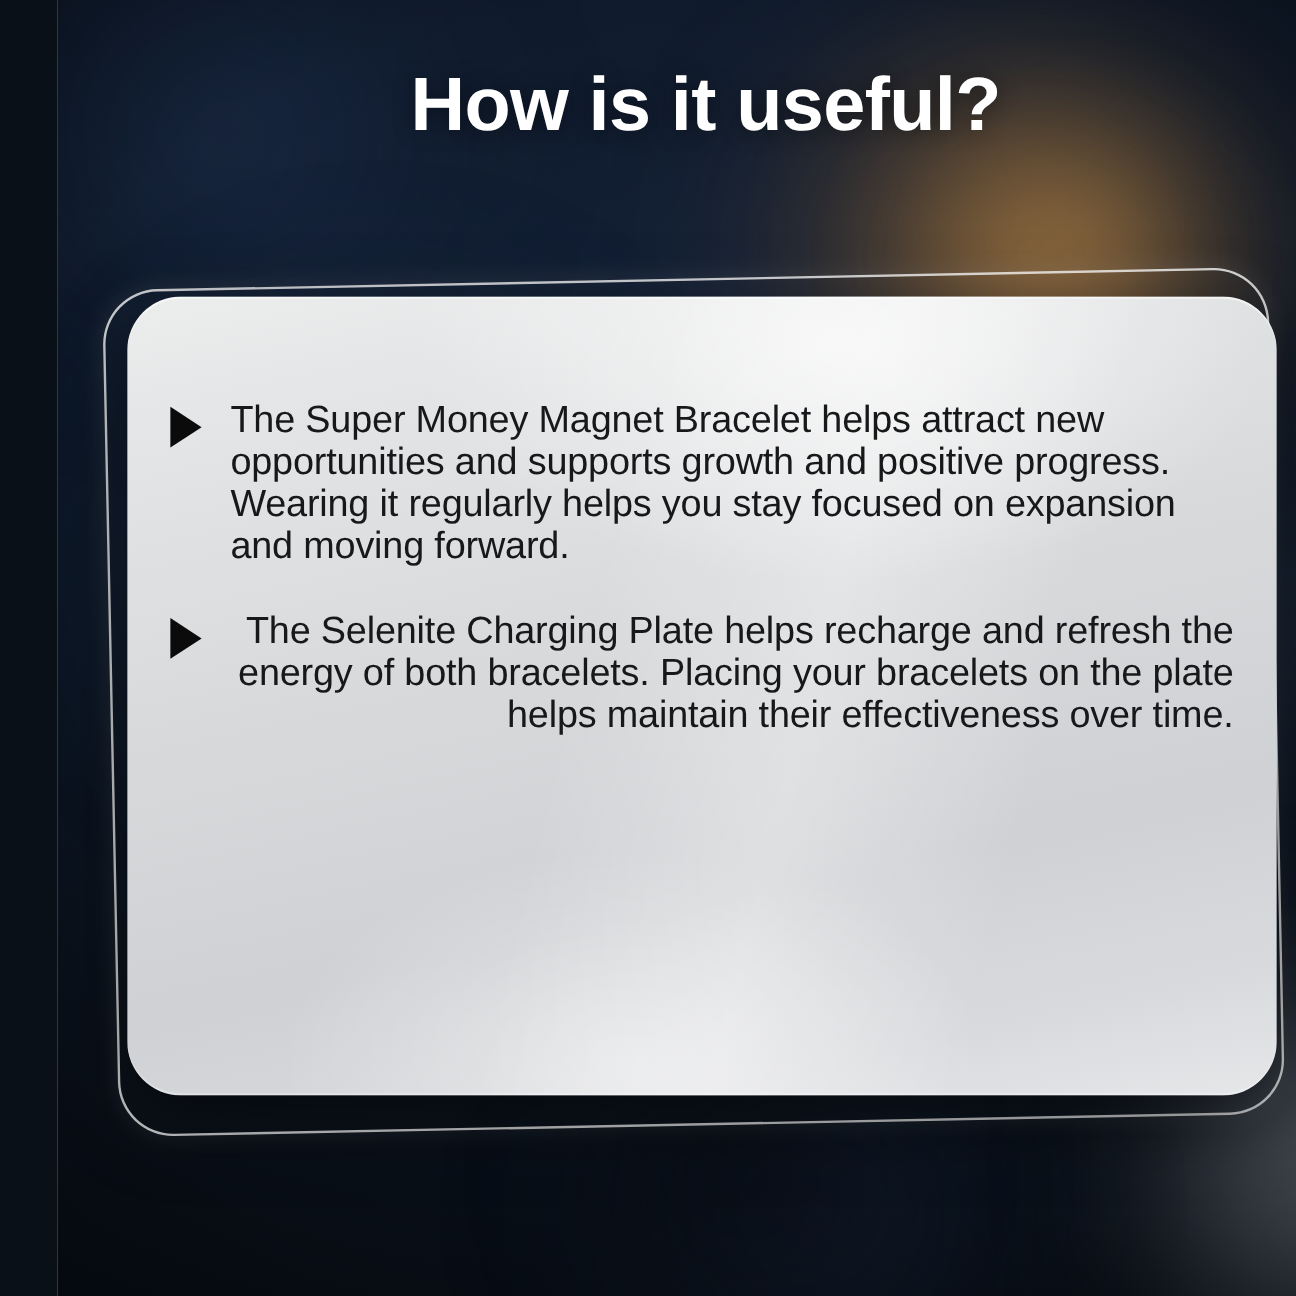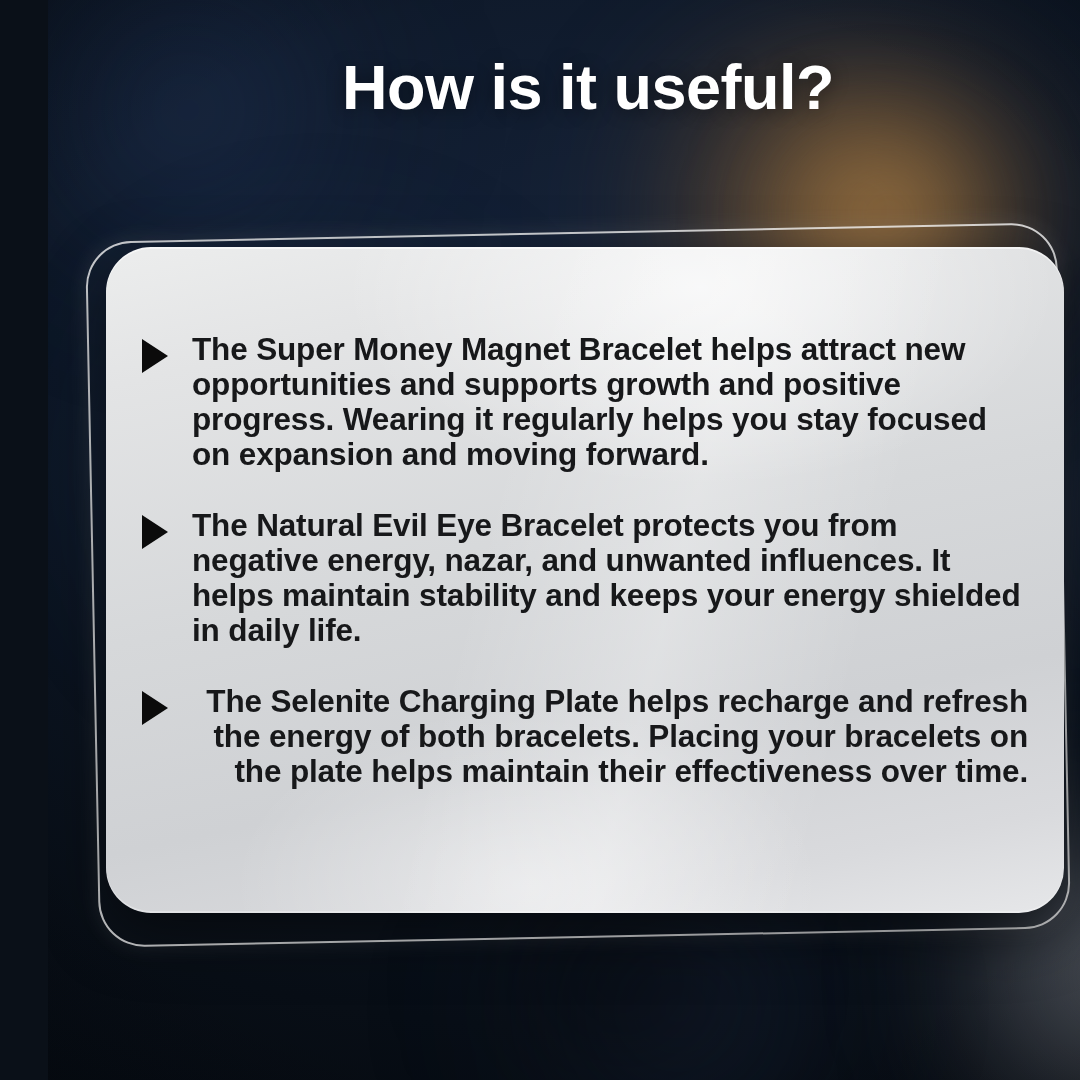--- a/index.html
+++ b/index.html
@@ -166,21 +166,21 @@
     border-left: 26px solid #0b0b0b;
     margin-top: 7px;
     margin-right: 24px;
   }
   .btext {
     flex: 1 1 auto;
     color: #17181a;
     font-size: 31.5px;
     line-height: 35px;
     letter-spacing: -0.15px;
-    font-weight: bold;
+    font-weight: normal;
   }
 </style>
 </head>
 <body>
 
 <div id="stage">
 
   <div class="bg-base"></div>
   <div class="blob blob-blue-topleft"></div>
   <div class="blob blob-blue-left"></div>
@@ -200,24 +200,20 @@
     <div class="card-sheen"></div>
   </div>
 
   <div class="list">
 
     <div class="bullet">
       <span class="tri"></span>
       <span class="btext">The Super Money Magnet Bracelet helps attract new opportunities and supports growth and positive progress. Wearing it regularly helps you stay focused on expansion and moving forward.</span>
     </div>
 
-    <div class="bullet">
-      <span class="tri"></span>
-      <span class="btext">The Natural Evil Eye Bracelet protects you from negative energy, nazar, and unwanted influences. It helps maintain stability and keeps your energy shielded in daily life.</span>
-    </div>
 
     <div class="bullet">
       <span class="tri"></span>
       <span class="btext">The Selenite Charging Plate helps recharge and refresh the energy of both bracelets. Placing your bracelets on the plate helps maintain their effectiveness over time.</span>
     </div>
 
   </div>
 
 </div>
 

